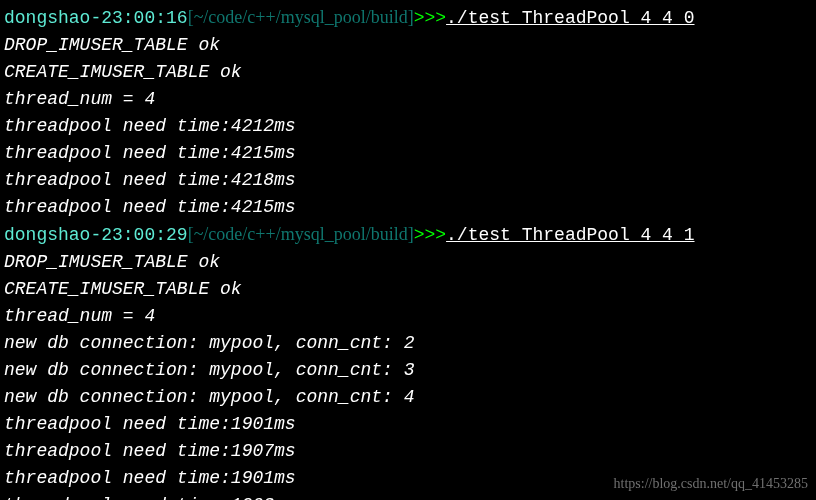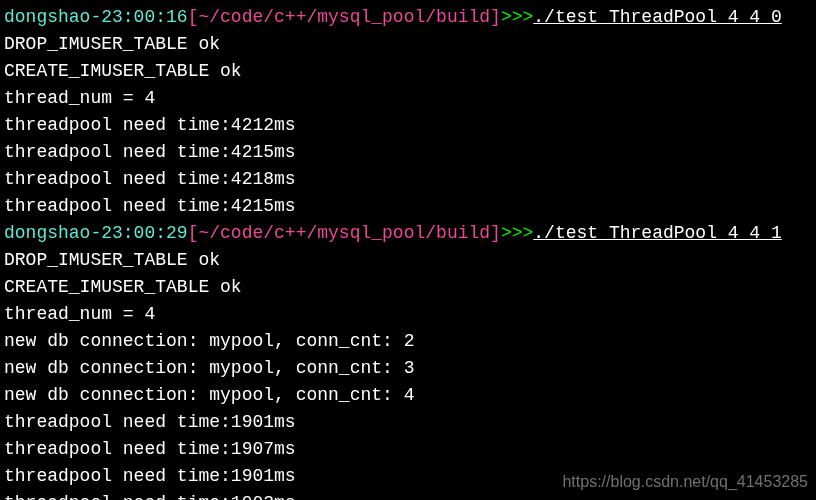--- a/index.html
+++ b/index.html
@@ -22,39 +22,41 @@
     .terminal {
       white-space: pre;
     }
     .line {
       display: block;
     }
     .prompt-user {
       color: #5eead4;
     }
     .prompt-path {
-      color: #ec4899;
+      color: #0f766e;
+      font-family: Liberation Serif, serif;
     }
     .prompt-arrows {
       color: #00ff00;
     }
     .command {
       color: #ffffff;
       text-decoration: underline;
     }
     .output {
       color: #ffffff;
+      font-style: italic;
     }
     .watermark {
       position: absolute;
       bottom: 6px;
       right: 8px;
       color: #707070;
-      font-size: 16px;
-      font-family: Liberation Sans, sans-serif;
+      font-size: 14px;
+      font-family: Liberation Serif, serif;
     }
   </style>
 </head>
 <body>
 
 <div class="terminal" id="terminal-container"><div class="line"><span class="prompt-user">dongshao-23:00:16</span><span class="prompt-path">[~/code/c++/mysql_pool/build]</span><span class="prompt-arrows">&gt;&gt;&gt;</span><span class="command">./test_ThreadPool 4 4 0</span></div><div class="line"><span class="output">DROP_IMUSER_TABLE ok</span></div><div class="line"><span class="output">CREATE_IMUSER_TABLE ok</span></div><div class="line"><span class="output">thread_num = 4</span></div><div class="line"><span class="output">threadpool need time:4212ms</span></div><div class="line"><span class="output">threadpool need time:4215ms</span></div><div class="line"><span class="output">threadpool need time:4218ms</span></div><div class="line"><span class="output">threadpool need time:4215ms</span></div><div class="line"><span class="prompt-user">dongshao-23:00:29</span><span class="prompt-path">[~/code/c++/mysql_pool/build]</span><span class="prompt-arrows">&gt;&gt;&gt;</span><span class="command">./test_ThreadPool 4 4 1</span></div><div class="line"><span class="output">DROP_IMUSER_TABLE ok</span></div><div class="line"><span class="output">CREATE_IMUSER_TABLE ok</span></div><div class="line"><span class="output">thread_num = 4</span></div><div class="line"><span class="output">new db connection: mypool, conn_cnt: 2</span></div><div class="line"><span class="output">new db connection: mypool, conn_cnt: 3</span></div><div class="line"><span class="output">new db connection: mypool, conn_cnt: 4</span></div><div class="line"><span class="output">threadpool need time:1901ms</span></div><div class="line"><span class="output">threadpool need time:1907ms</span></div><div class="line"><span class="output">threadpool need time:1901ms</span></div><div class="line"><span class="output">threadpool need time:1903ms</span></div></div>
 
 <div class="watermark">https://blog.csdn.net/qq_41453285</div>
 
 </body></html>

